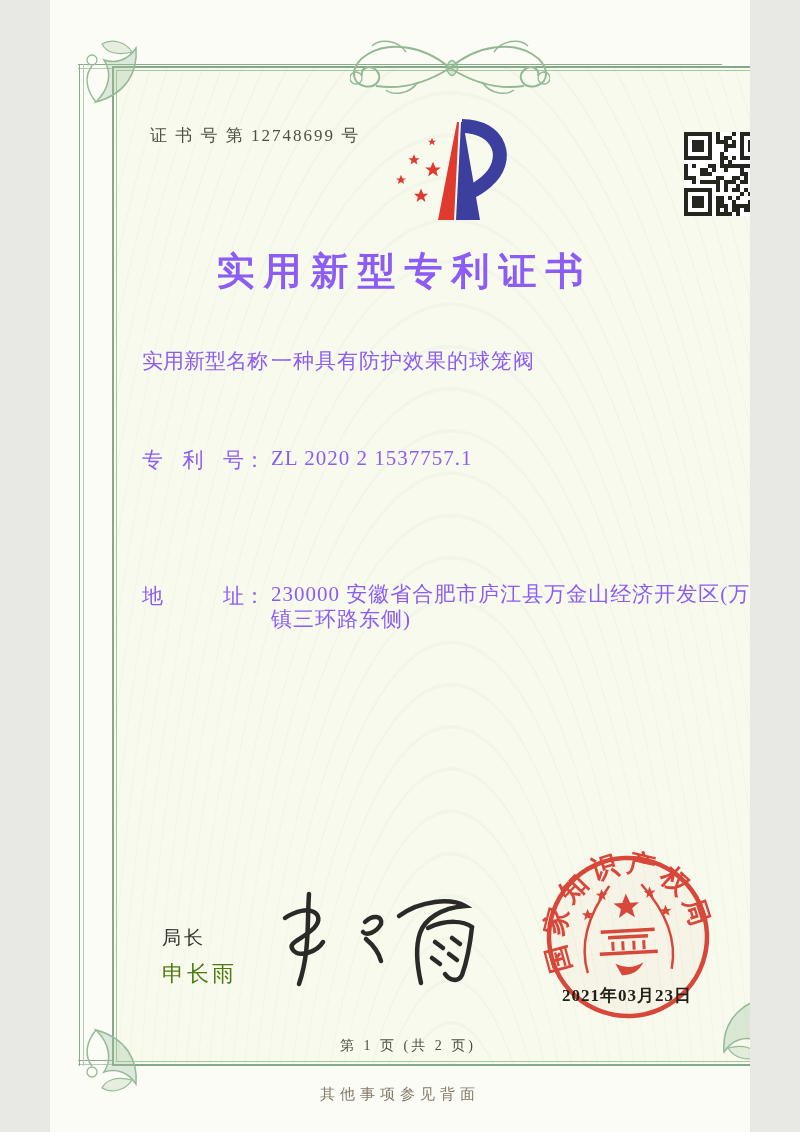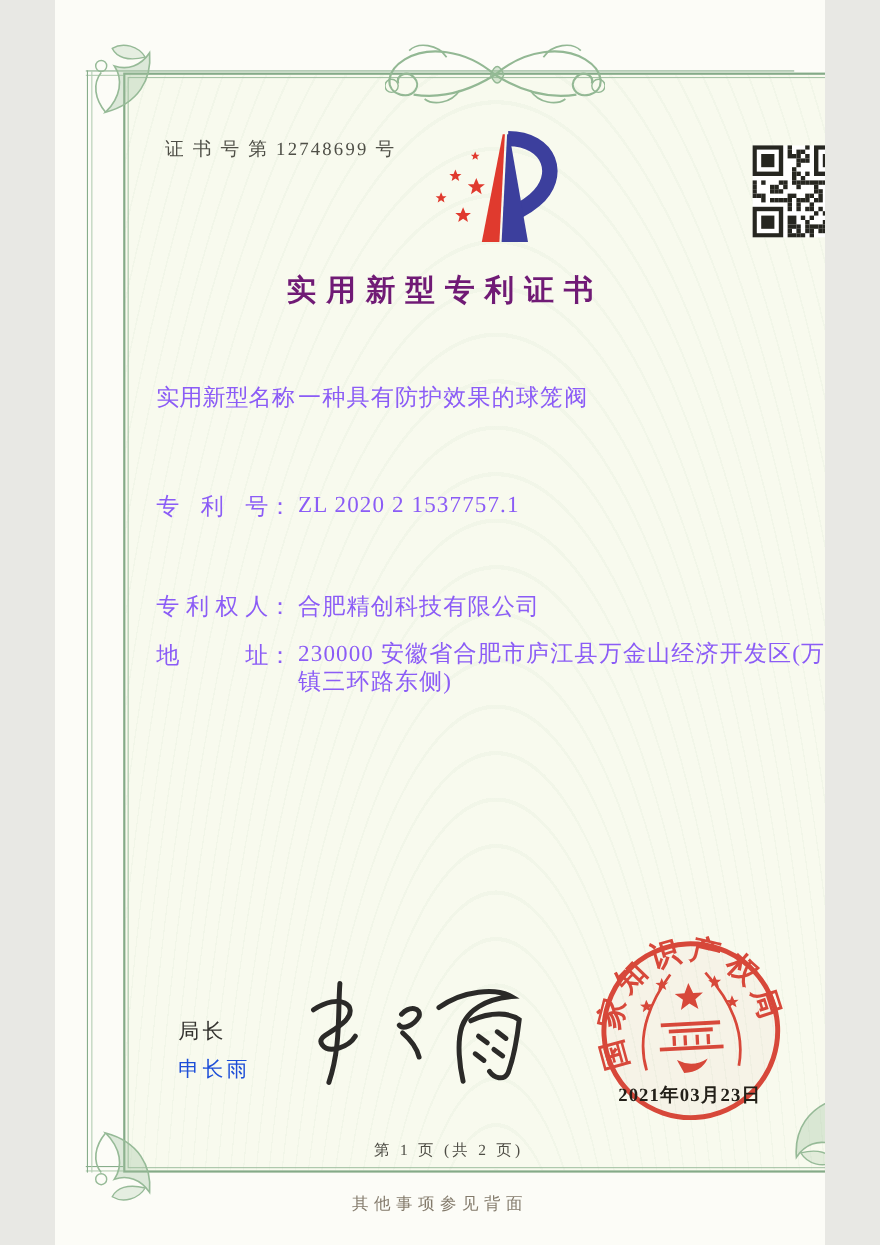--- a/index.html
+++ b/index.html
@@ -18,37 +18,37 @@
     background:
       repeating-radial-gradient(ellipse at 50% 130%, rgba(140,180,140,.06) 0 1px, rgba(0,0,0,0) 1px 11px),
       #f8faee;}
   .frame-inner{position:absolute;inset:2px;border:1px solid #a6c4a6;}
   svg.orn{position:absolute;pointer-events:none;}
   
   .cert-no{position:absolute;left:100px;top:124px;font-size:17px;letter-spacing:2px;color:#4f4f47;}
   .logo{position:absolute;left:338px;top:110px;}
   .qr{position:absolute;left:634px;top:132px;}
   .title{position:absolute;left:0;right:0;top:246px;text-align:center;
-    font-size:27px;font-weight:700;letter-spacing:9px;text-indent:9px;color:#701a75;}
+    font-size:38px;font-weight:700;letter-spacing:9px;text-indent:9px;color:#8b5cf6;}
   
   .row{position:absolute;left:92px;font-size:21px;color:#8b5cf6;white-space:nowrap;}
   .flabel{display:inline-block;width:102px;text-align:justify;text-align-last:justify;vertical-align:top;}
   .colon{display:inline-block;vertical-align:top;}
   .fvalue{display:inline-block;margin-left:6px;vertical-align:top;letter-spacing:1px;}
   .fvalue.wrap{white-space:normal;width:505px;line-height:25px;}
   .grant-no{position:absolute;left:290px;top:0;}
   
   .body-text{position:absolute;left:99px;top:672px;width:608px;
     font-size:16px;line-height:23px;color:#5e5349;text-align:justify;}
   .body-text p{margin:0;text-indent:2em;}
   
   .signer-title{position:absolute;left:112px;top:925px;font-family:"Liberation Sans","DejaVu Sans",sans-serif;
     font-size:19px;letter-spacing:3px;color:#33322e;}
   .signer-name{position:absolute;left:112px;top:959px;font-family:"Liberation Sans","DejaVu Sans",sans-serif;
-    font-size:19px;letter-spacing:3px;color:#1d4ed8;}
+    font-size:22px;letter-spacing:3px;color:#4d7c0f;}
   .signature{position:absolute;left:213px;top:886px;}
   .seal{position:absolute;left:492px;top:851px;opacity:.92;}
   .seal-date{position:absolute;left:488px;top:984px;width:178px;text-align:center;
     font-size:17px;letter-spacing:1px;color:#232019;font-weight:600;z-index:5;}
   .page-num{position:absolute;left:16px;right:0;top:1037px;text-align:center;
     font-size:14px;letter-spacing:3px;color:#4d4c44;}
   .back-note{position:absolute;left:0;right:0;top:1085px;text-align:center;
     font-size:15px;letter-spacing:5px;color:#837a6b;}
 </style>
 </head>
@@ -256,23 +256,20 @@
     </svg>
 
   <div class="title">实用新型专利证书</div>
 
   <div class="row" style="top:347px">
     <span class="flabel">实用新型名称</span><span class="colon">：</span><span class="fvalue">一种具有防护效果的球笼阀</span>
   </div>
   <div class="row" style="top:446px">
     <span class="flabel">专利号</span><span class="colon">：</span><span class="fvalue">ZL 2020 2 1537757.1</span>
   </div>
-  <div class="row" style="top:537px">
-    <span class="flabel">专利权人</span><span class="colon">：</span><span class="fvalue">合肥精创科技有限公司</span>
-  </div>
   <div class="row" style="top:582px">
     <span class="flabel">地址</span><span class="colon">：</span><span class="fvalue wrap">230000 安徽省合肥市庐江县万金山经济开发区(万山镇三环路东侧)</span>
   </div>
 
 
   <div class="signer-title">局长</div>
   <div class="signer-name">申长雨</div>
 
   <svg class="signature" width="222" height="106" viewBox="0 0 222 106">
     <g fill="none" stroke="#2b2a28" stroke-width="4.5" stroke-linecap="round">

